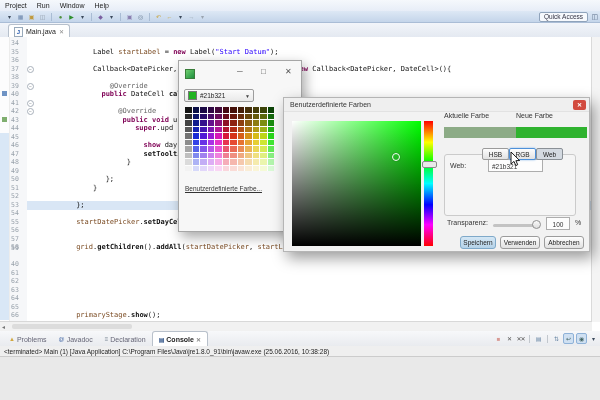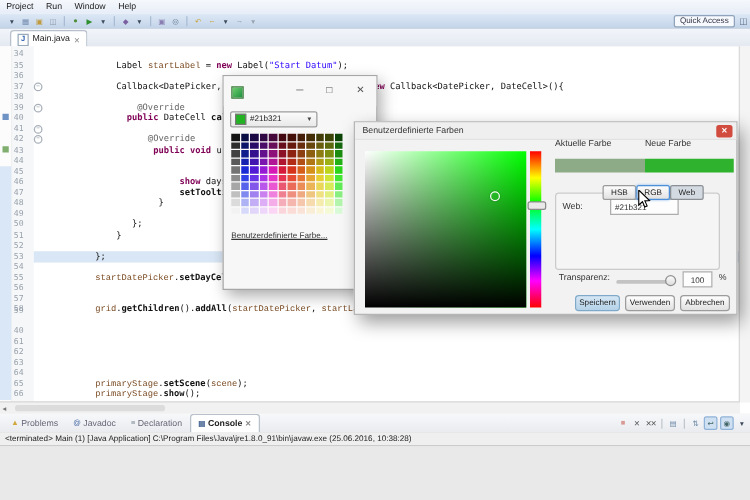--- a/index.html
+++ b/index.html
@@ -36,21 +36,21 @@
   .ann-marker{position:absolute;left:2px;width:5px;height:5px;}
   #gutter{position:absolute;left:10px;top:0;width:17px;height:294px;background:#f6f7f9;}
   #current-line{position:absolute;left:27px;right:8px;height:9px;background:#d9e6f5;}
   .code-row{position:absolute;left:0;width:100%;height:8.5px;line-height:8.5px;font-size:7px;}
   .lnum{position:absolute;left:11px;color:#98a1ab;font-family:"DejaVu Sans Mono",monospace;font-size:6.5px;}
   .fold{position:absolute;left:27px;top:1px;width:5px;height:5px;border:0.5px solid #a8b0ba;border-radius:50%;
     color:#78808a;font-size:5px;line-height:4.5px;text-align:center;background:#fff;}
   .code-text{position:absolute;left:34px;white-space:pre;font-family:"DejaVu Sans Mono",monospace;color:#111;}
   .sk{color:#7f0055;font-weight:bold;}
   .ss{color:#2a00ff;}
-  .sv{color:#7a4a21;font-family:Liberation Mono, monospace;}
+  .sv{color:#7a4a21;}
   .sm{color:#111;font-weight:bold;}
   .sa{color:#666;}
   #h-scrollbar{position:absolute;left:0;bottom:0;width:592px;height:9px;background:#f1f1f1;
     border-top:1px solid #d8d8d8;}
   #h-scroll-left{position:absolute;left:2px;top:1px;font-size:6px;color:#777;}
   #h-thumb{position:absolute;left:12px;top:2px;width:120px;height:5px;background:#dcdcdc;border-radius:2px;}
   #v-scrollbar{position:absolute;right:0;top:0;width:8px;height:285px;background:#f4f4f4;border-left:1px solid #dadada;}
   
   #bottom-panel{position:absolute;left:0;top:331px;width:600px;height:69px;background:#e9e9e9;}
   #bottom-tabbar{position:absolute;left:0;top:0;width:600px;height:15px;
@@ -218,20 +218,21 @@
           <span class="lnum">42</span>
           <span class="fold">−</span>
           <span class="code-text">                    <span class="sa">@Override</span></span>
         </div>
         <div class="code-row" style="top: 78.5px;">
           <span class="lnum">43</span>
           <span class="code-text">                     <span class="sk">public</span><span> </span><span class="sk">void</span><span> u</span></span>
         </div>
         <div class="code-row" style="top: 87px;">
           <span class="lnum">44</span>
+          <span class="code-text">                        <span class="sk">super</span><span>.upd</span></span>
         </div>
         <div class="code-row" style="top: 95.5px;">
           <span class="lnum">45</span>
           <span class="code-text"></span>
         </div>
         <div class="code-row" style="top: 104px;">
           <span class="lnum">46</span>
           <span class="code-text">                          <span class="sk">show</span><span> days</span></span>
         </div>
         <div class="code-row" style="top: 112.5px;">
@@ -298,21 +299,20 @@
         </div>
         <div class="code-row" style="top: 248.5px;">
           <span class="lnum">63</span>
         </div>
         <div class="code-row" style="top: 257px;">
           <span class="lnum">64</span>
           <span class="code-text"></span>
         </div>
         <div class="code-row" style="top: 265.5px;">
           <span class="lnum">65</span>
-          <span class="code-text">          <span class="sv">primaryStage</span><span>.</span><span class="sm">setScene</span><span>(</span><span class="sv">scene</span><span>);</span></span>
         </div>
         <div class="code-row" style="top: 274px;">
           <span class="lnum">66</span>
           <span class="code-text">          <span class="sv">primaryStage</span><span>.</span><span class="sm">show</span><span>();</span></span>
         </div>
       </div>
     <div id="v-scrollbar"></div>
     <div id="h-scrollbar">
       <span id="h-scroll-left">◂</span>
       <div id="h-thumb"></div>

